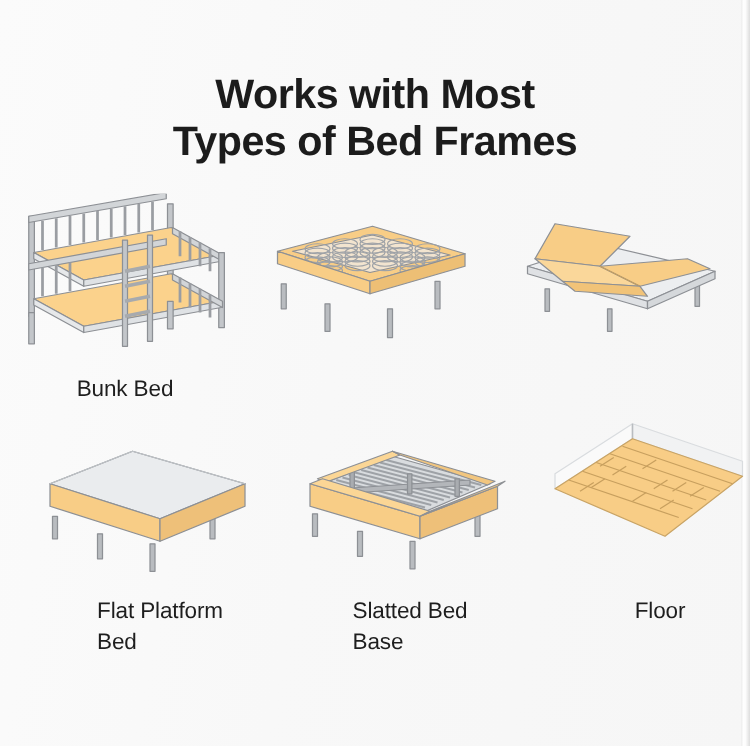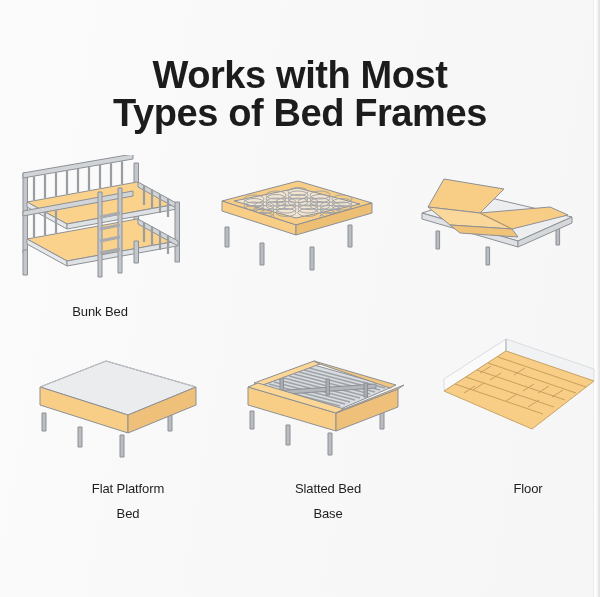--- a/index.html
+++ b/index.html
@@ -24,21 +24,21 @@
   .page-edge-line {
     position:absolute; top:0; right:6px;
     width:1px; height:100%;
     background:rgba(0,0,0,0.035);
   }
 
   .title {
     position:absolute;
     top:56px; left:0; width:600px;
     text-align:center;
-    font-size:38px;
+    font-size:33px;
     line-height:38px;
     font-weight:bold;
     letter-spacing:-0.4px;
     color:#1c1c1c;
     white-space:pre-line;
   }
 
   .grid {
     position:absolute;
     top:155px; left:0;
@@ -54,22 +54,21 @@
     flex-direction:column;
     align-items:center;
   }
   .art {
     width:200px;
     height:130px;
     position:relative;
   }
   .art svg { display:block; width:200px; height:130px; }
   .label {
-    text-align:center;
-    font-size:13px;
+    font-size:18px;
     line-height:25px;
     color:#1e1e1e;
     letter-spacing:-0.1px;
     white-space:pre-line;
     margin-top:14px;
   }
   .label.floor-label { margin-top:39px; }
   .row-2 .art { height:125px; }
   .row-2 .label { margin-top:16px; }
 </style>

